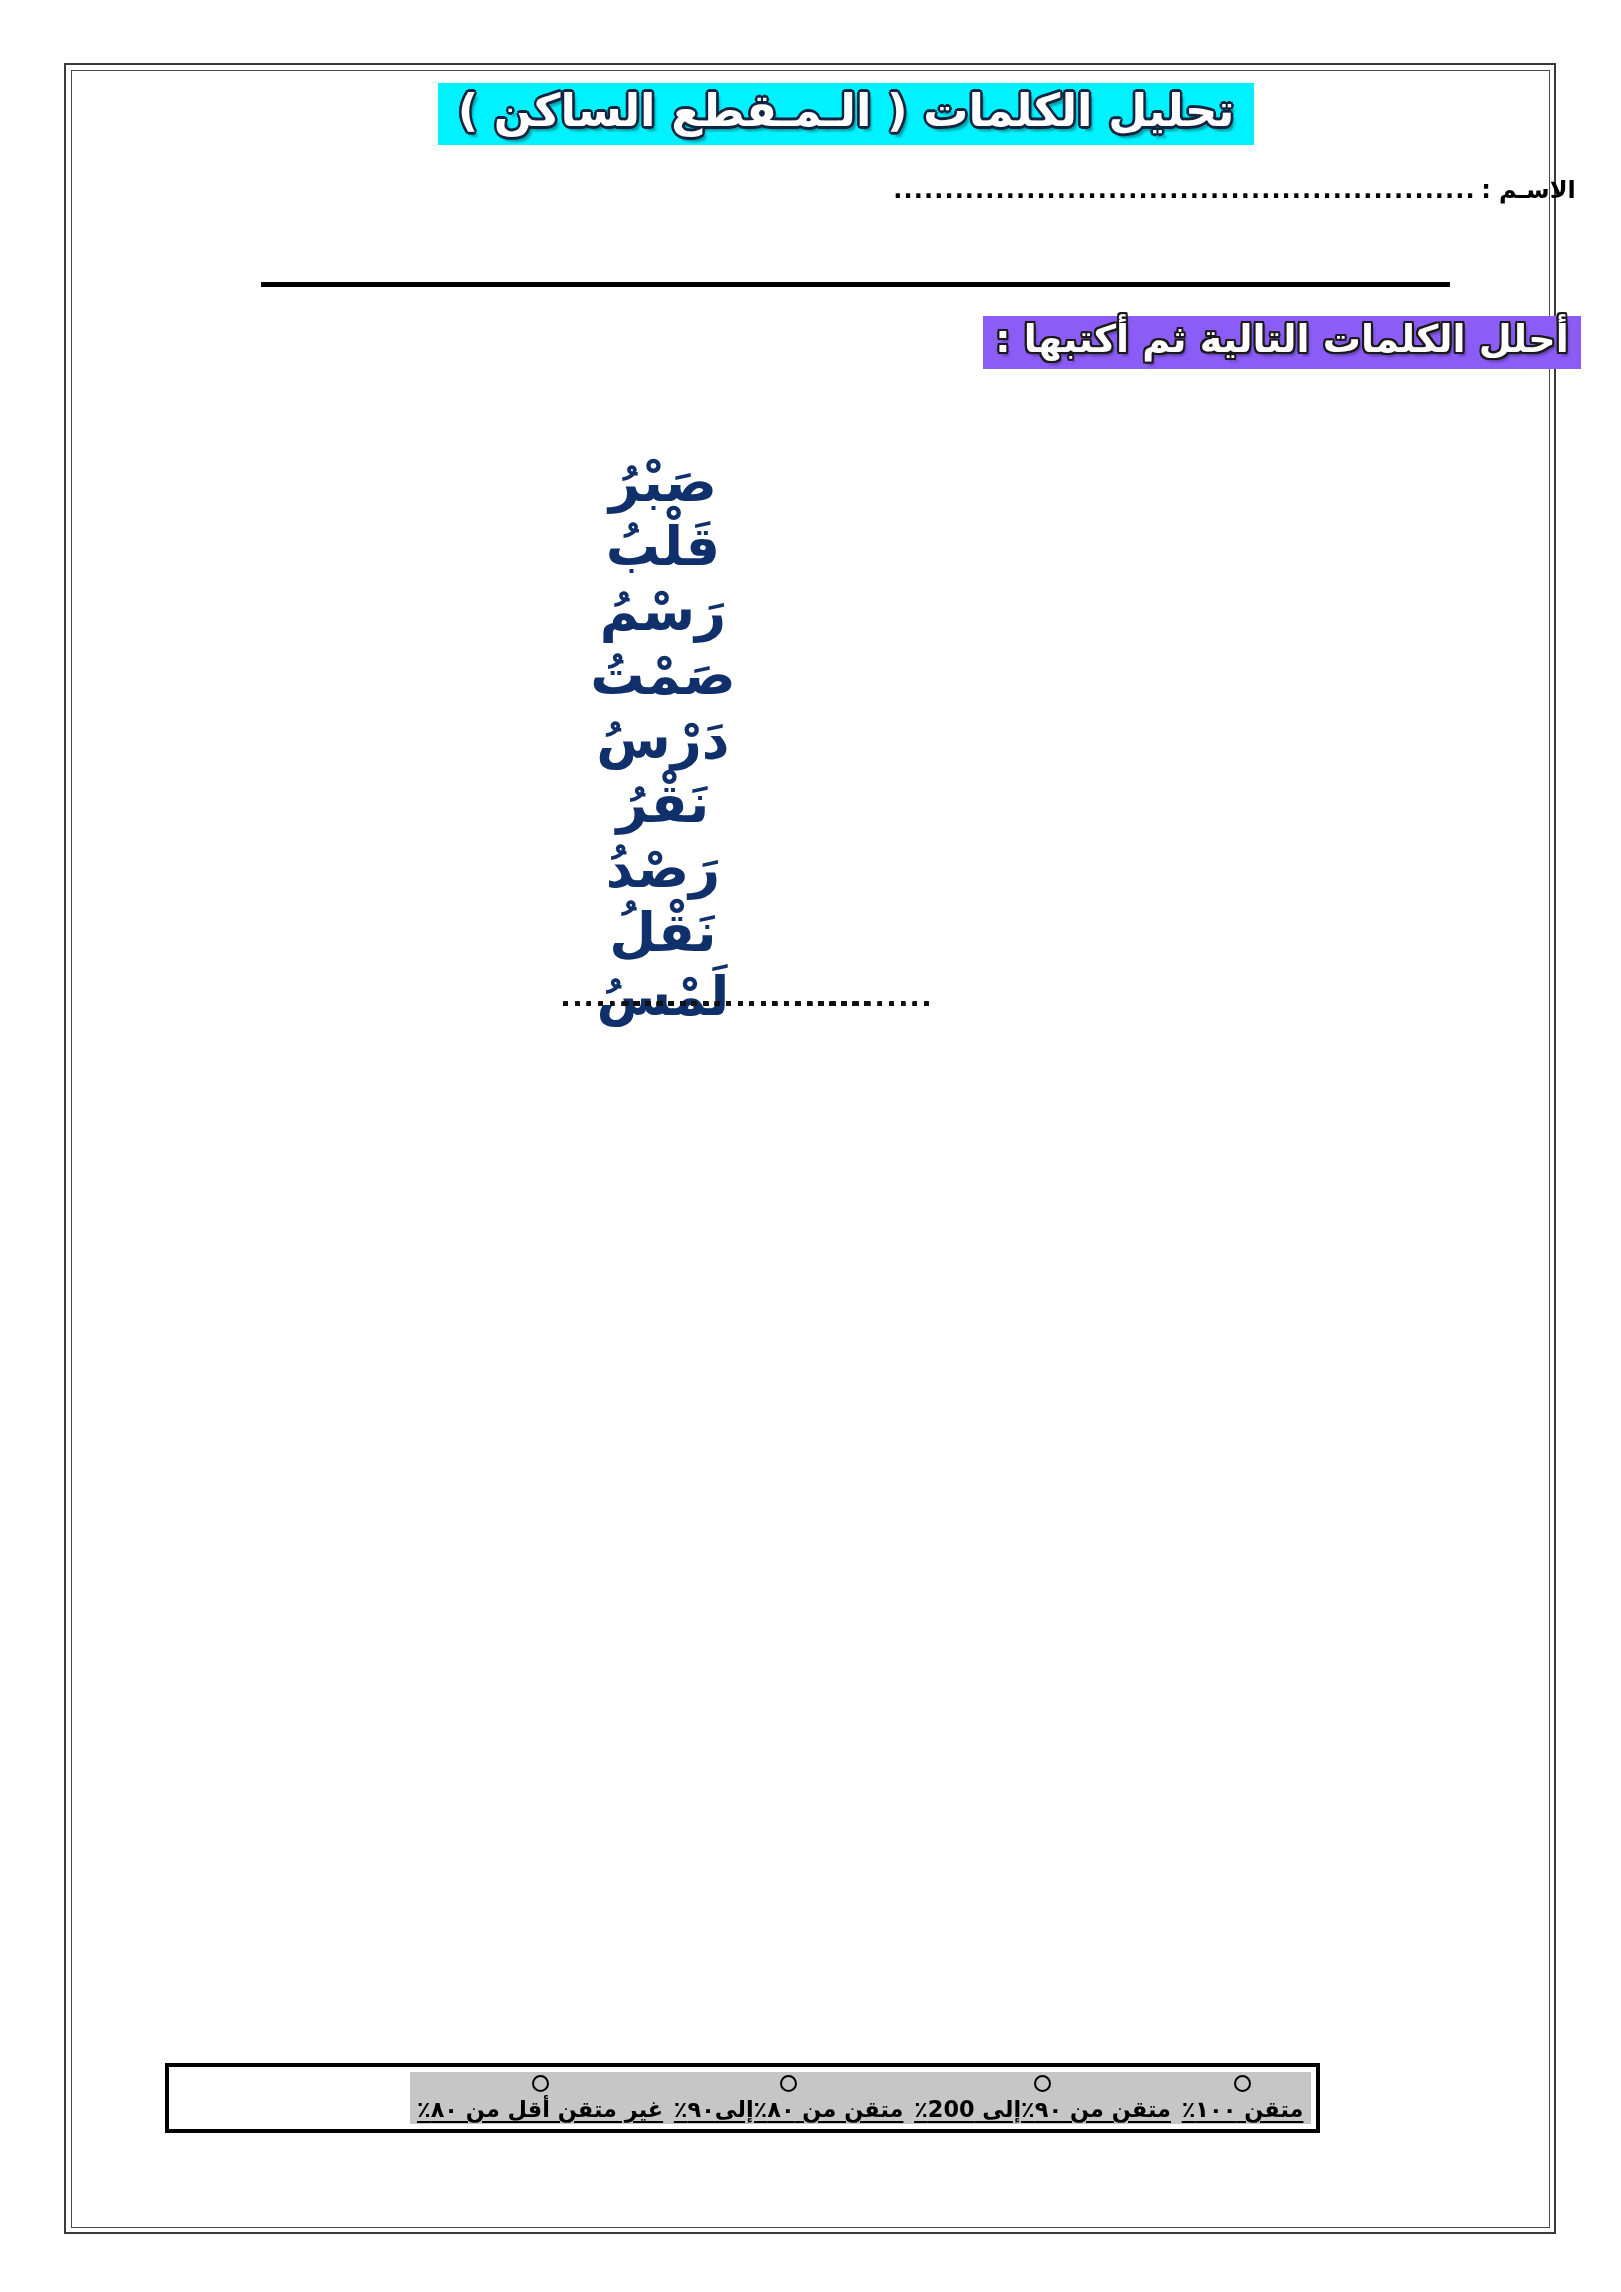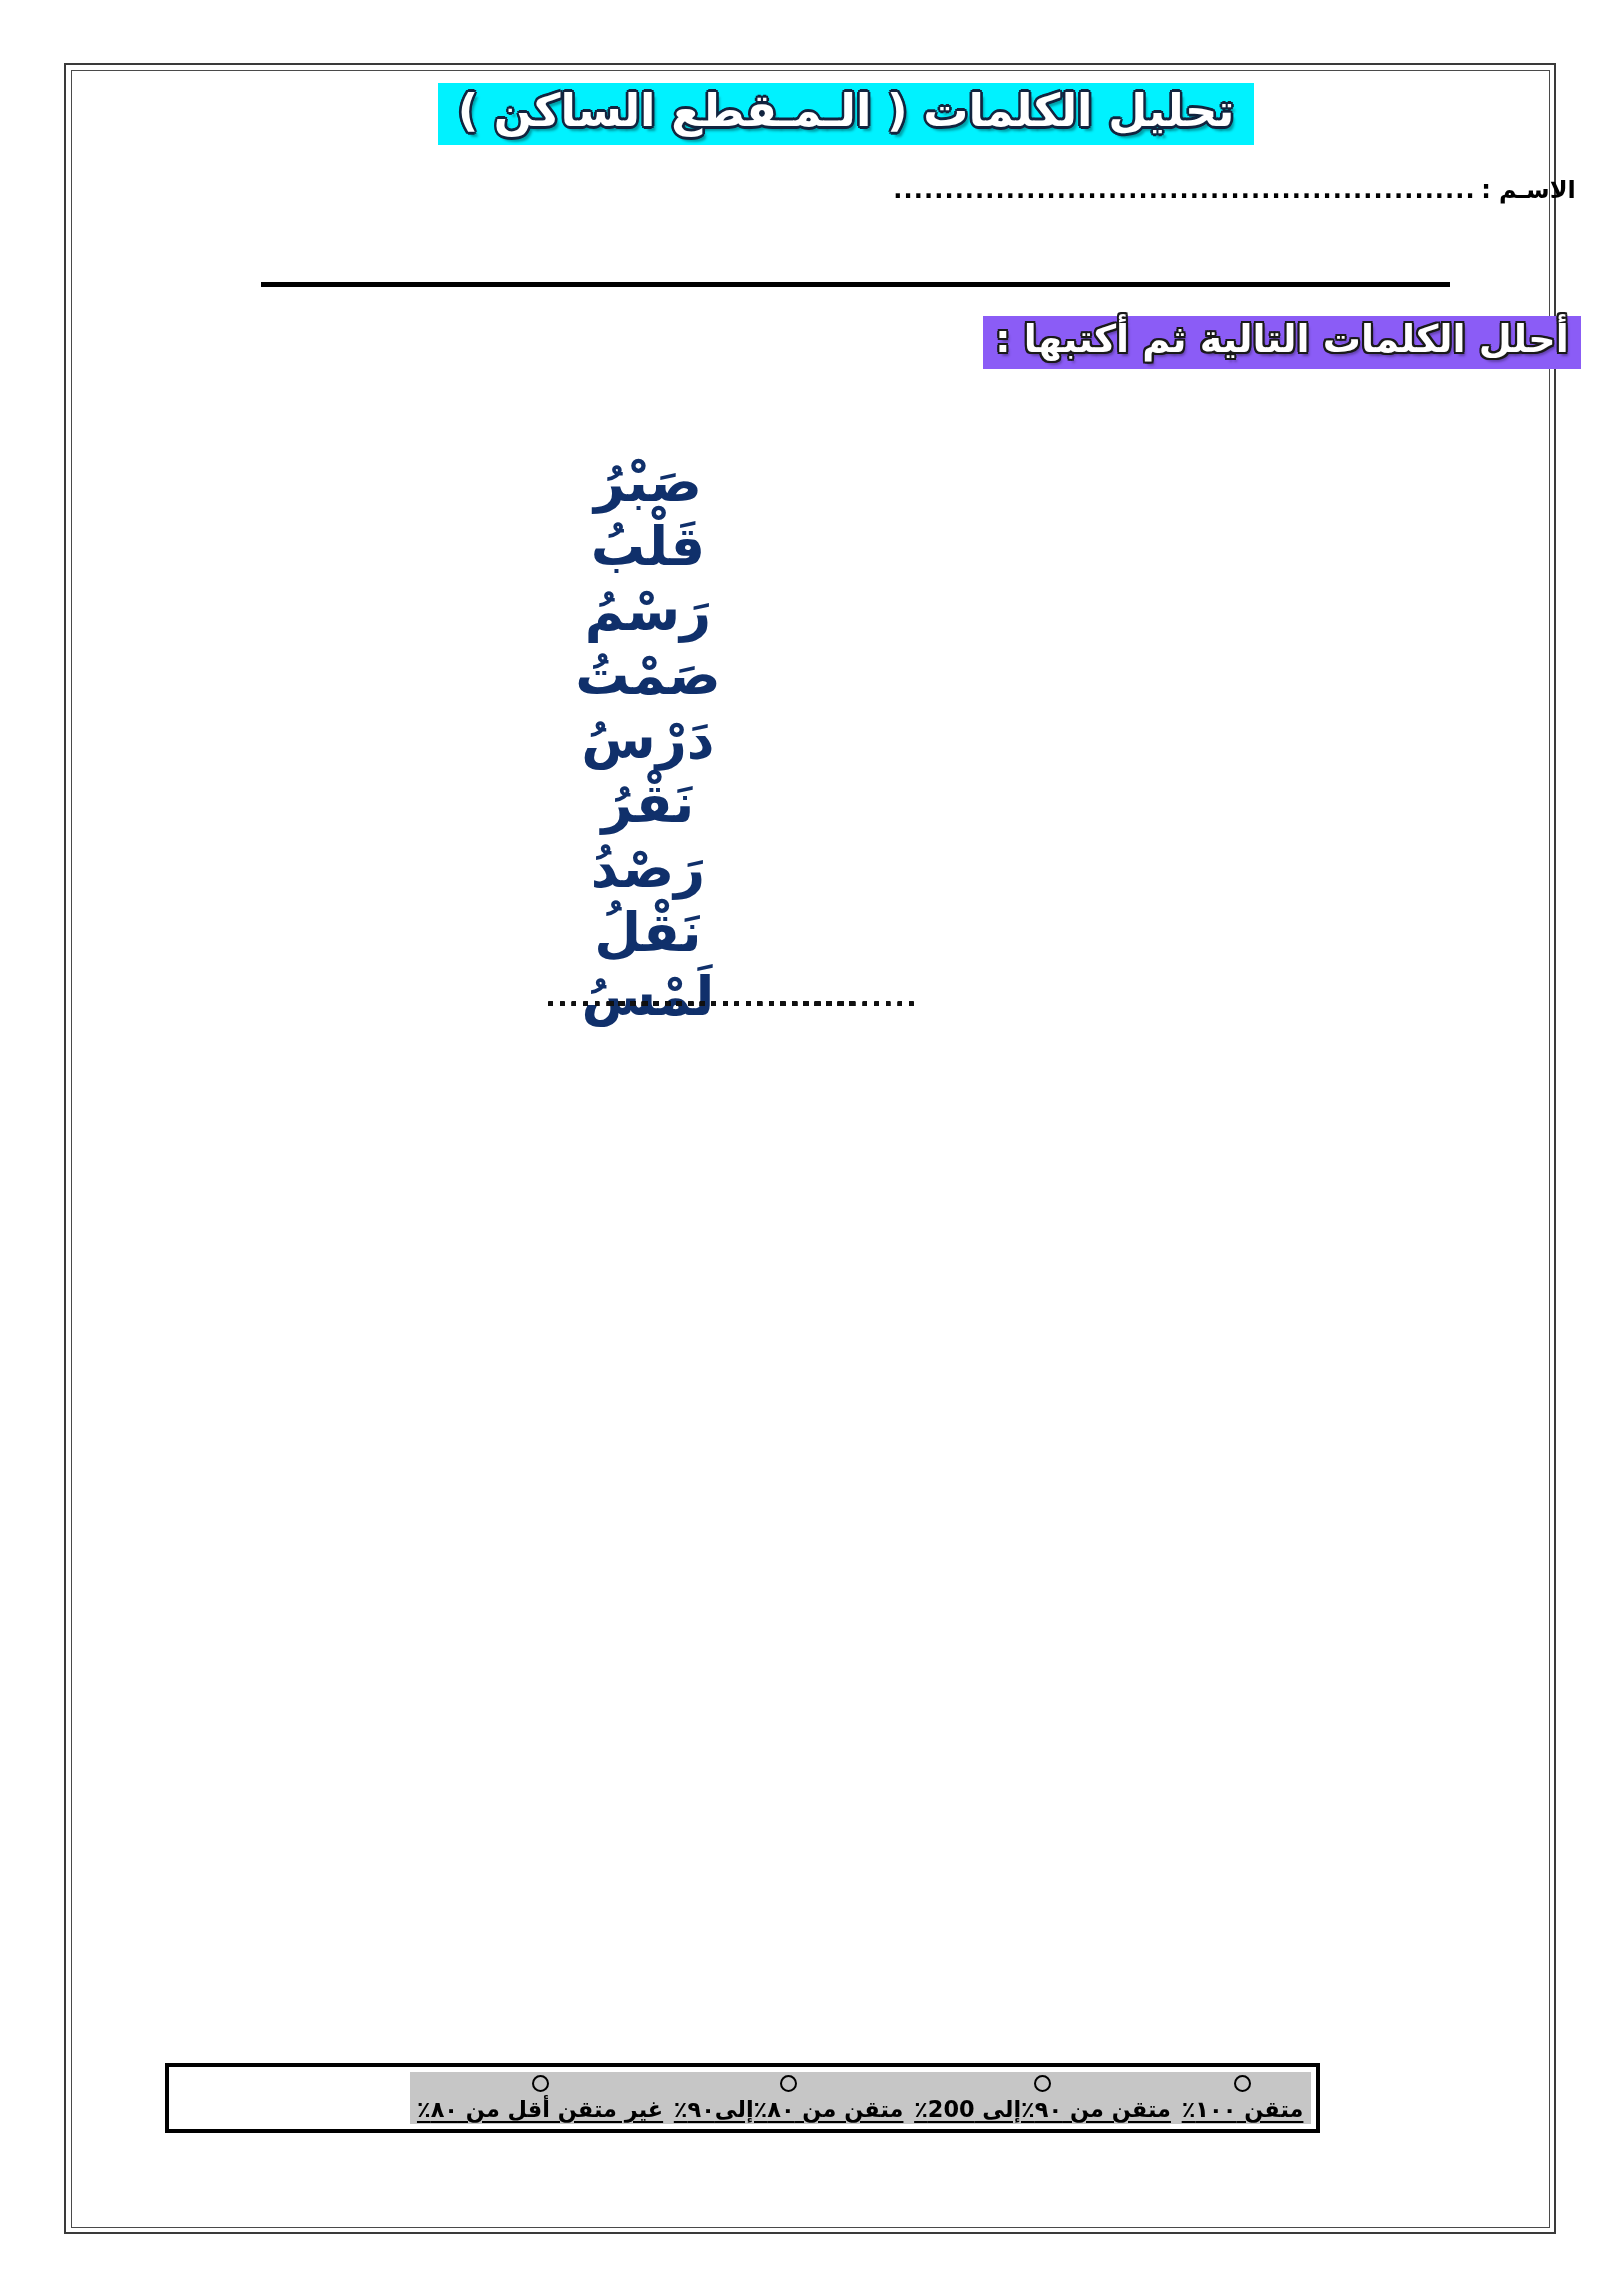--- a/index.html
+++ b/index.html
@@ -133,21 +133,21 @@
       -1.8px -1.8px 0 #1a1a1a,  1.8px -1.8px 0 #1a1a1a,
       -1.8px  1.8px 0 #1a1a1a,  1.8px  1.8px 0 #1a1a1a,
       -2.2px 0  0 #1a1a1a,  2.2px 0  0 #1a1a1a,
        0  -2.2px 0 #1a1a1a, 0  2.2px 0 #1a1a1a,
        2.7px 3.6px 2.7px rgba(0,0,0,.3);
   }
 
   
   #table-area {
     position: absolute;
-    left: 68px;
+    left: 83px;
     top: 380px;
     width: 1111px;
     display: flex;
     flex-direction: row-reverse;
     align-items: stretch;
     gap: 0;
   }
 
   
   #tbl-right { width: 759px; }

